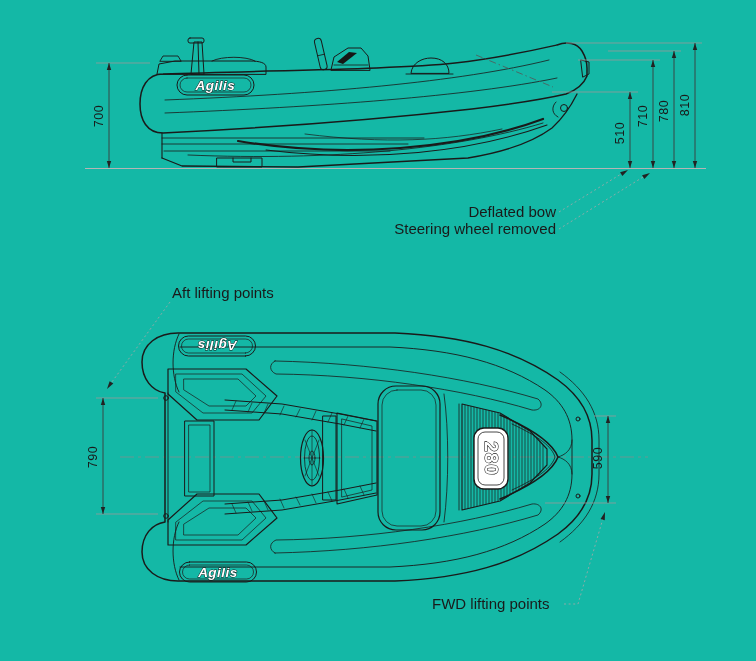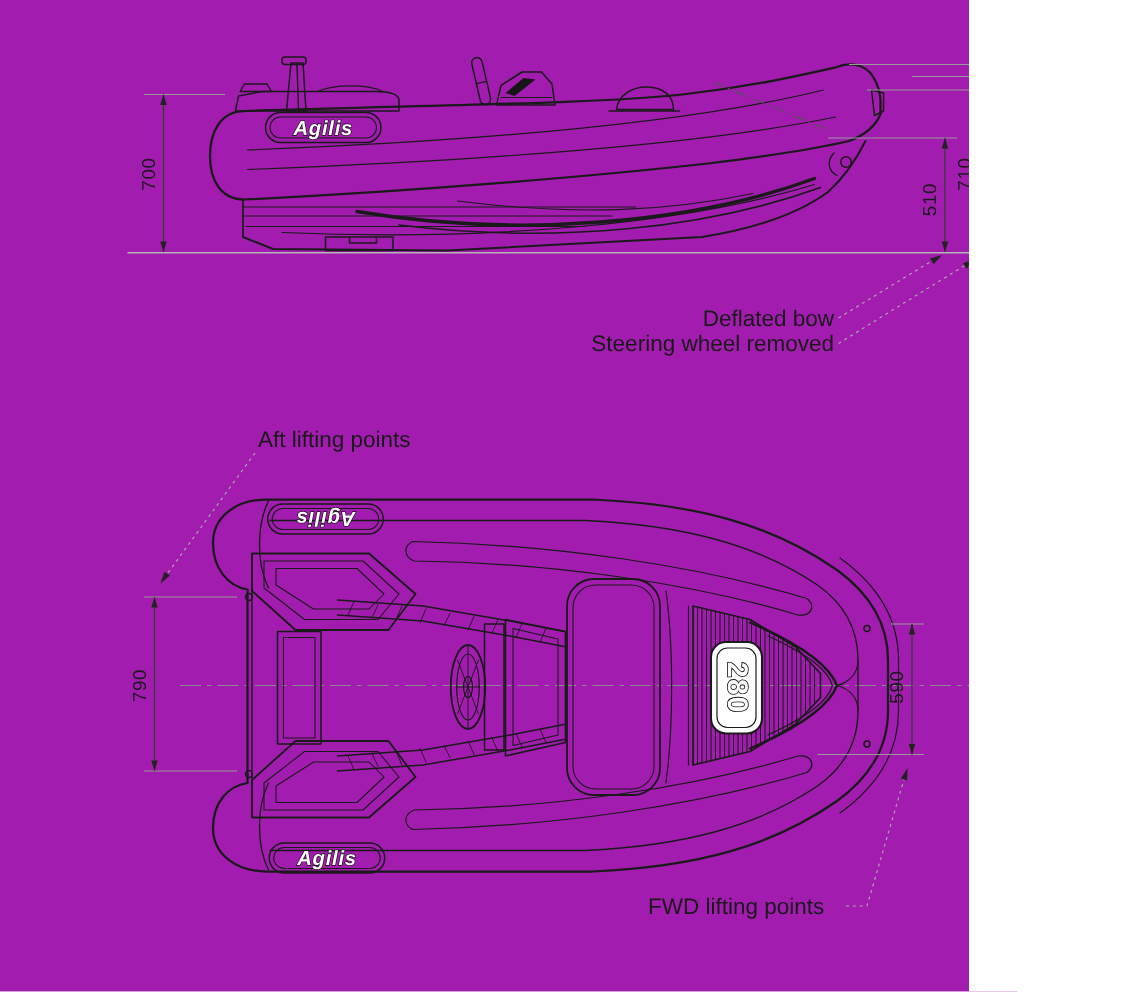--- a/index.html
+++ b/index.html
@@ -1,16 +1,16 @@
 <!DOCTYPE html>
 <html><head>
 <meta charset="utf-8">
 <style>
   html,body{margin:0;padding:0;background:#ffffff;}
-  .stage{position:relative;width:646px;height:661px;background:#a21caf;overflow:hidden;
+  .stage{position:relative;width:756px;height:661px;background:#14b8a6;overflow:hidden;
          font-family:"Liberation Sans", sans-serif;}
   svg{display:block;}
   text{fill:#1a1a1a;}
   .dim-text{font-size:12.5px;letter-spacing:.5px;}
   .note-text{font-size:15px;}
   .logo-text{font-size:13.5px;font-weight:bold;font-style:italic;fill:#ffffff;
              stroke:#111;stroke-width:.9px;paint-order:stroke;letter-spacing:.5px;}
   .badge-text{font-size:19px;font-weight:bold;fill:#ffffff;stroke:#111;stroke-width:1.1px;
               paint-order:stroke;letter-spacing:1px;}
   .boat{stroke:#1a1a1a;fill:none;stroke-linejoin:round;stroke-linecap:round;}

